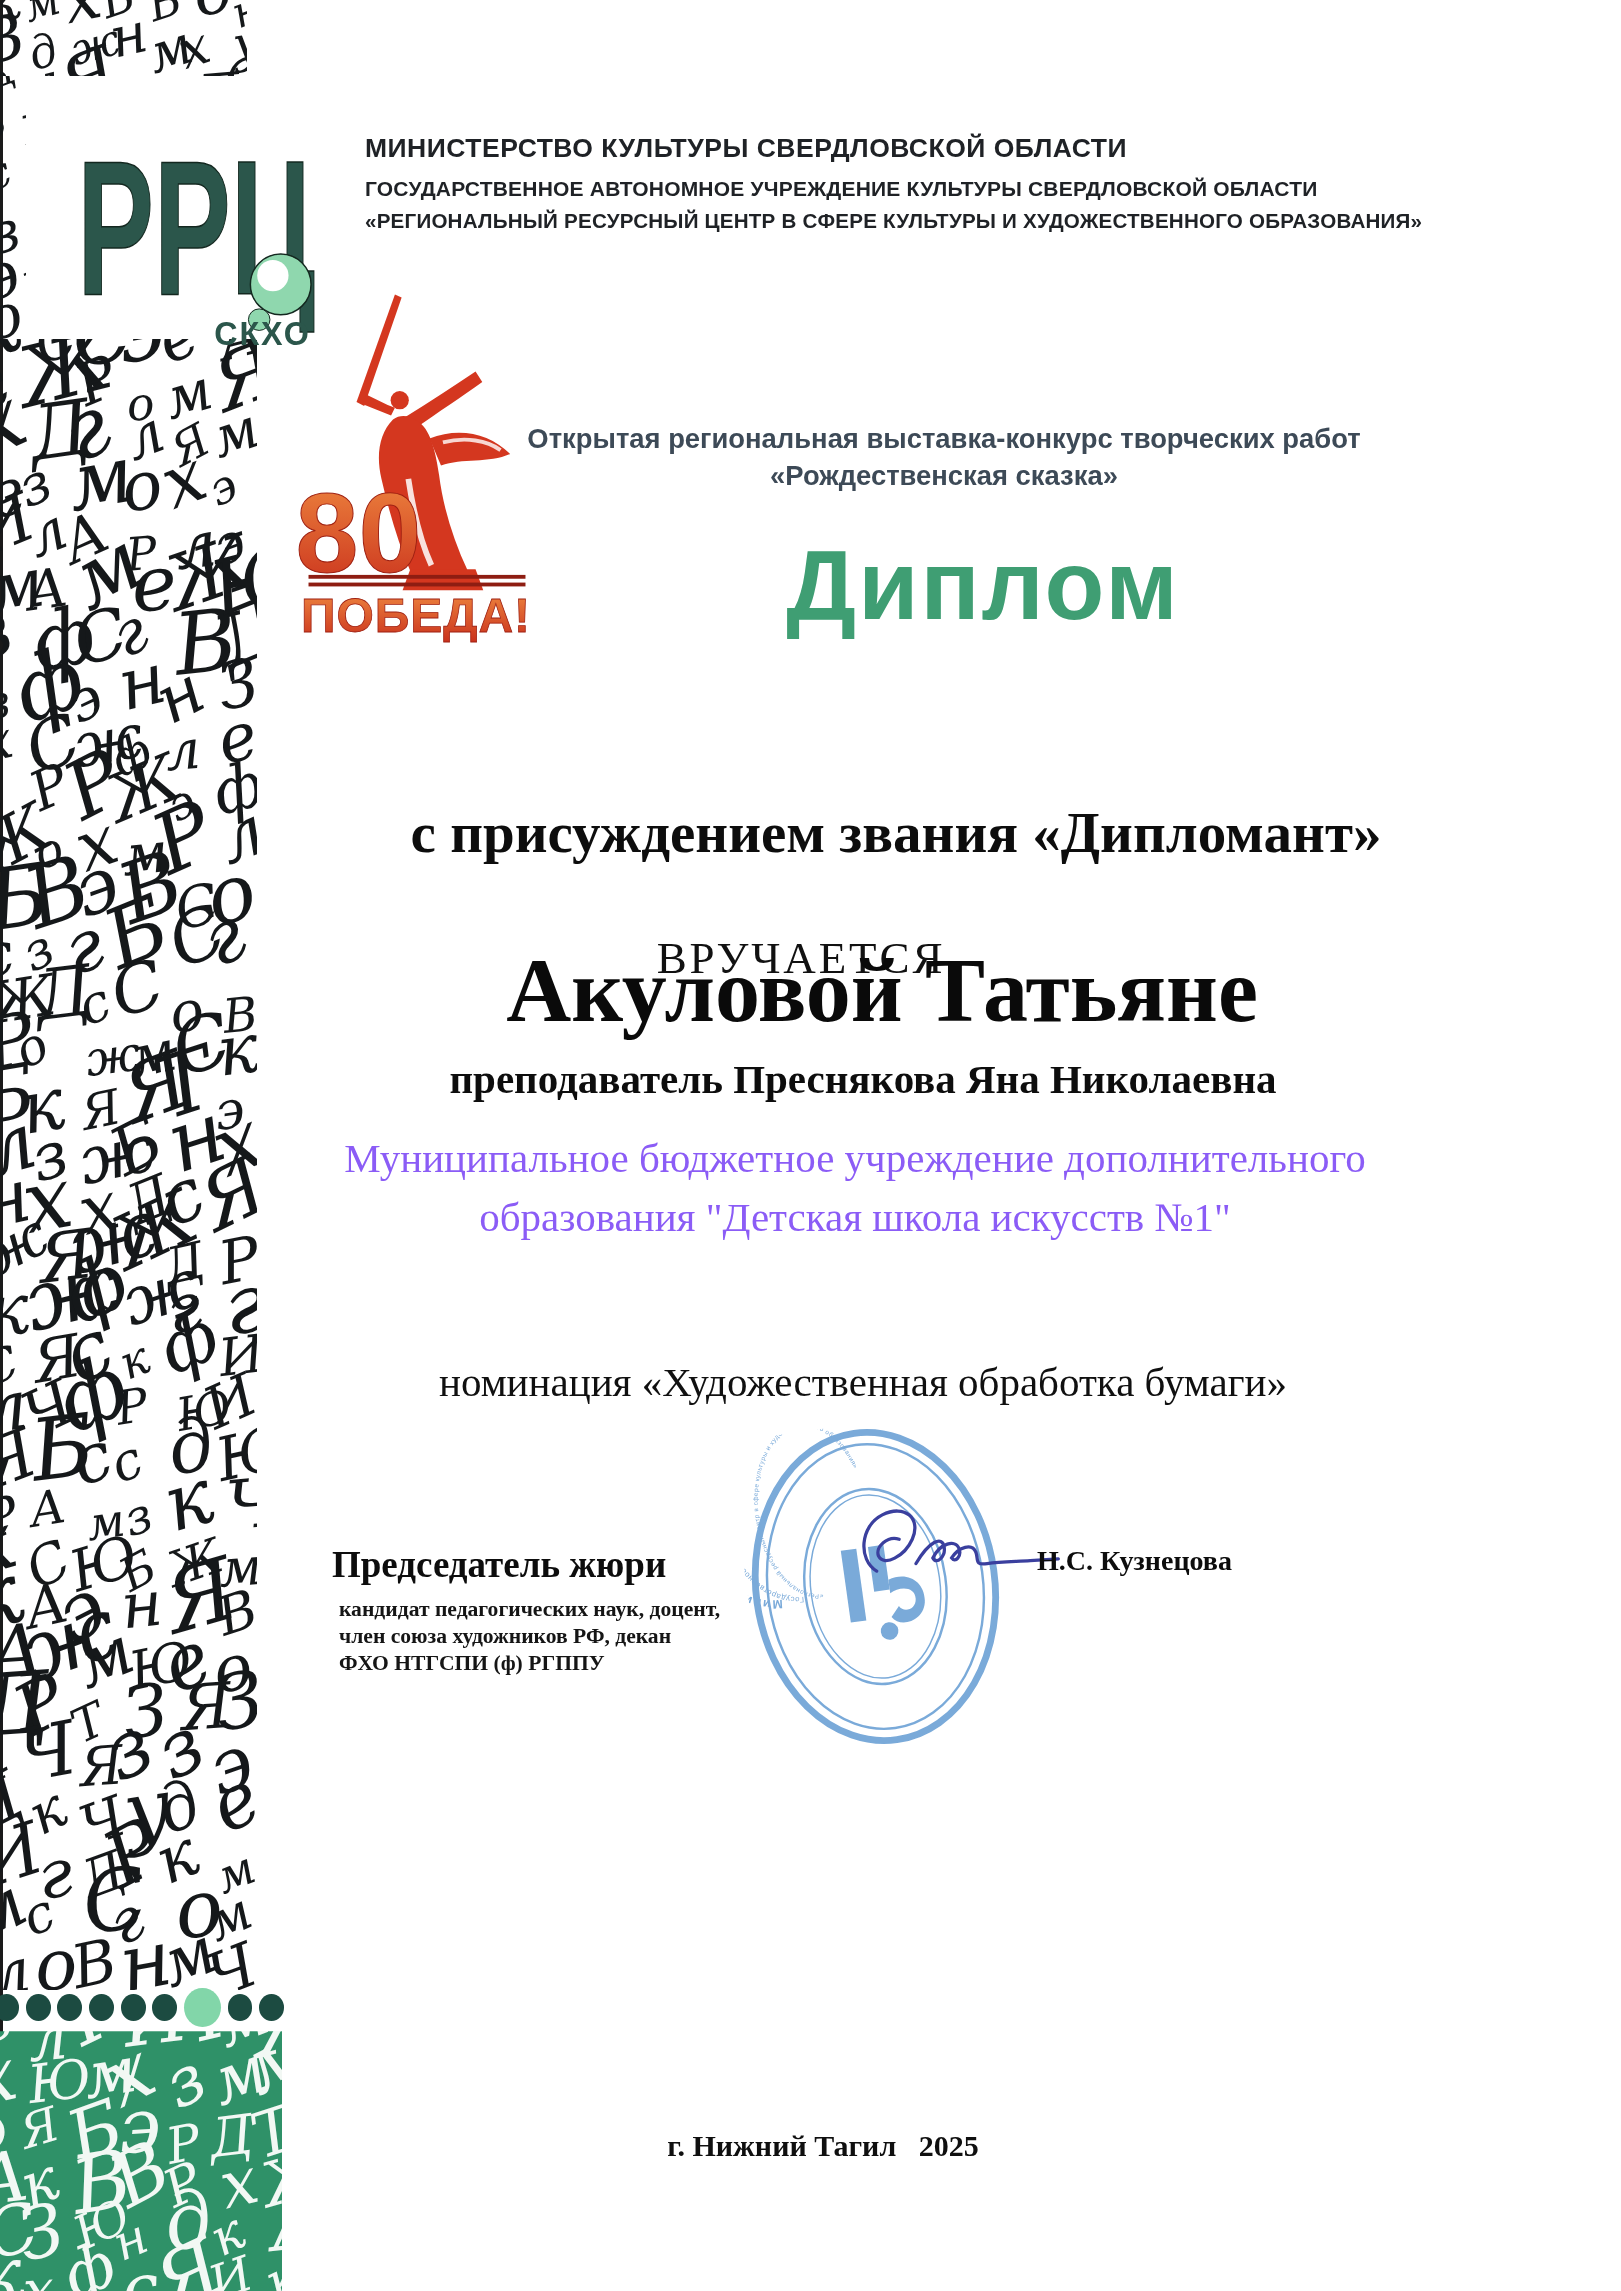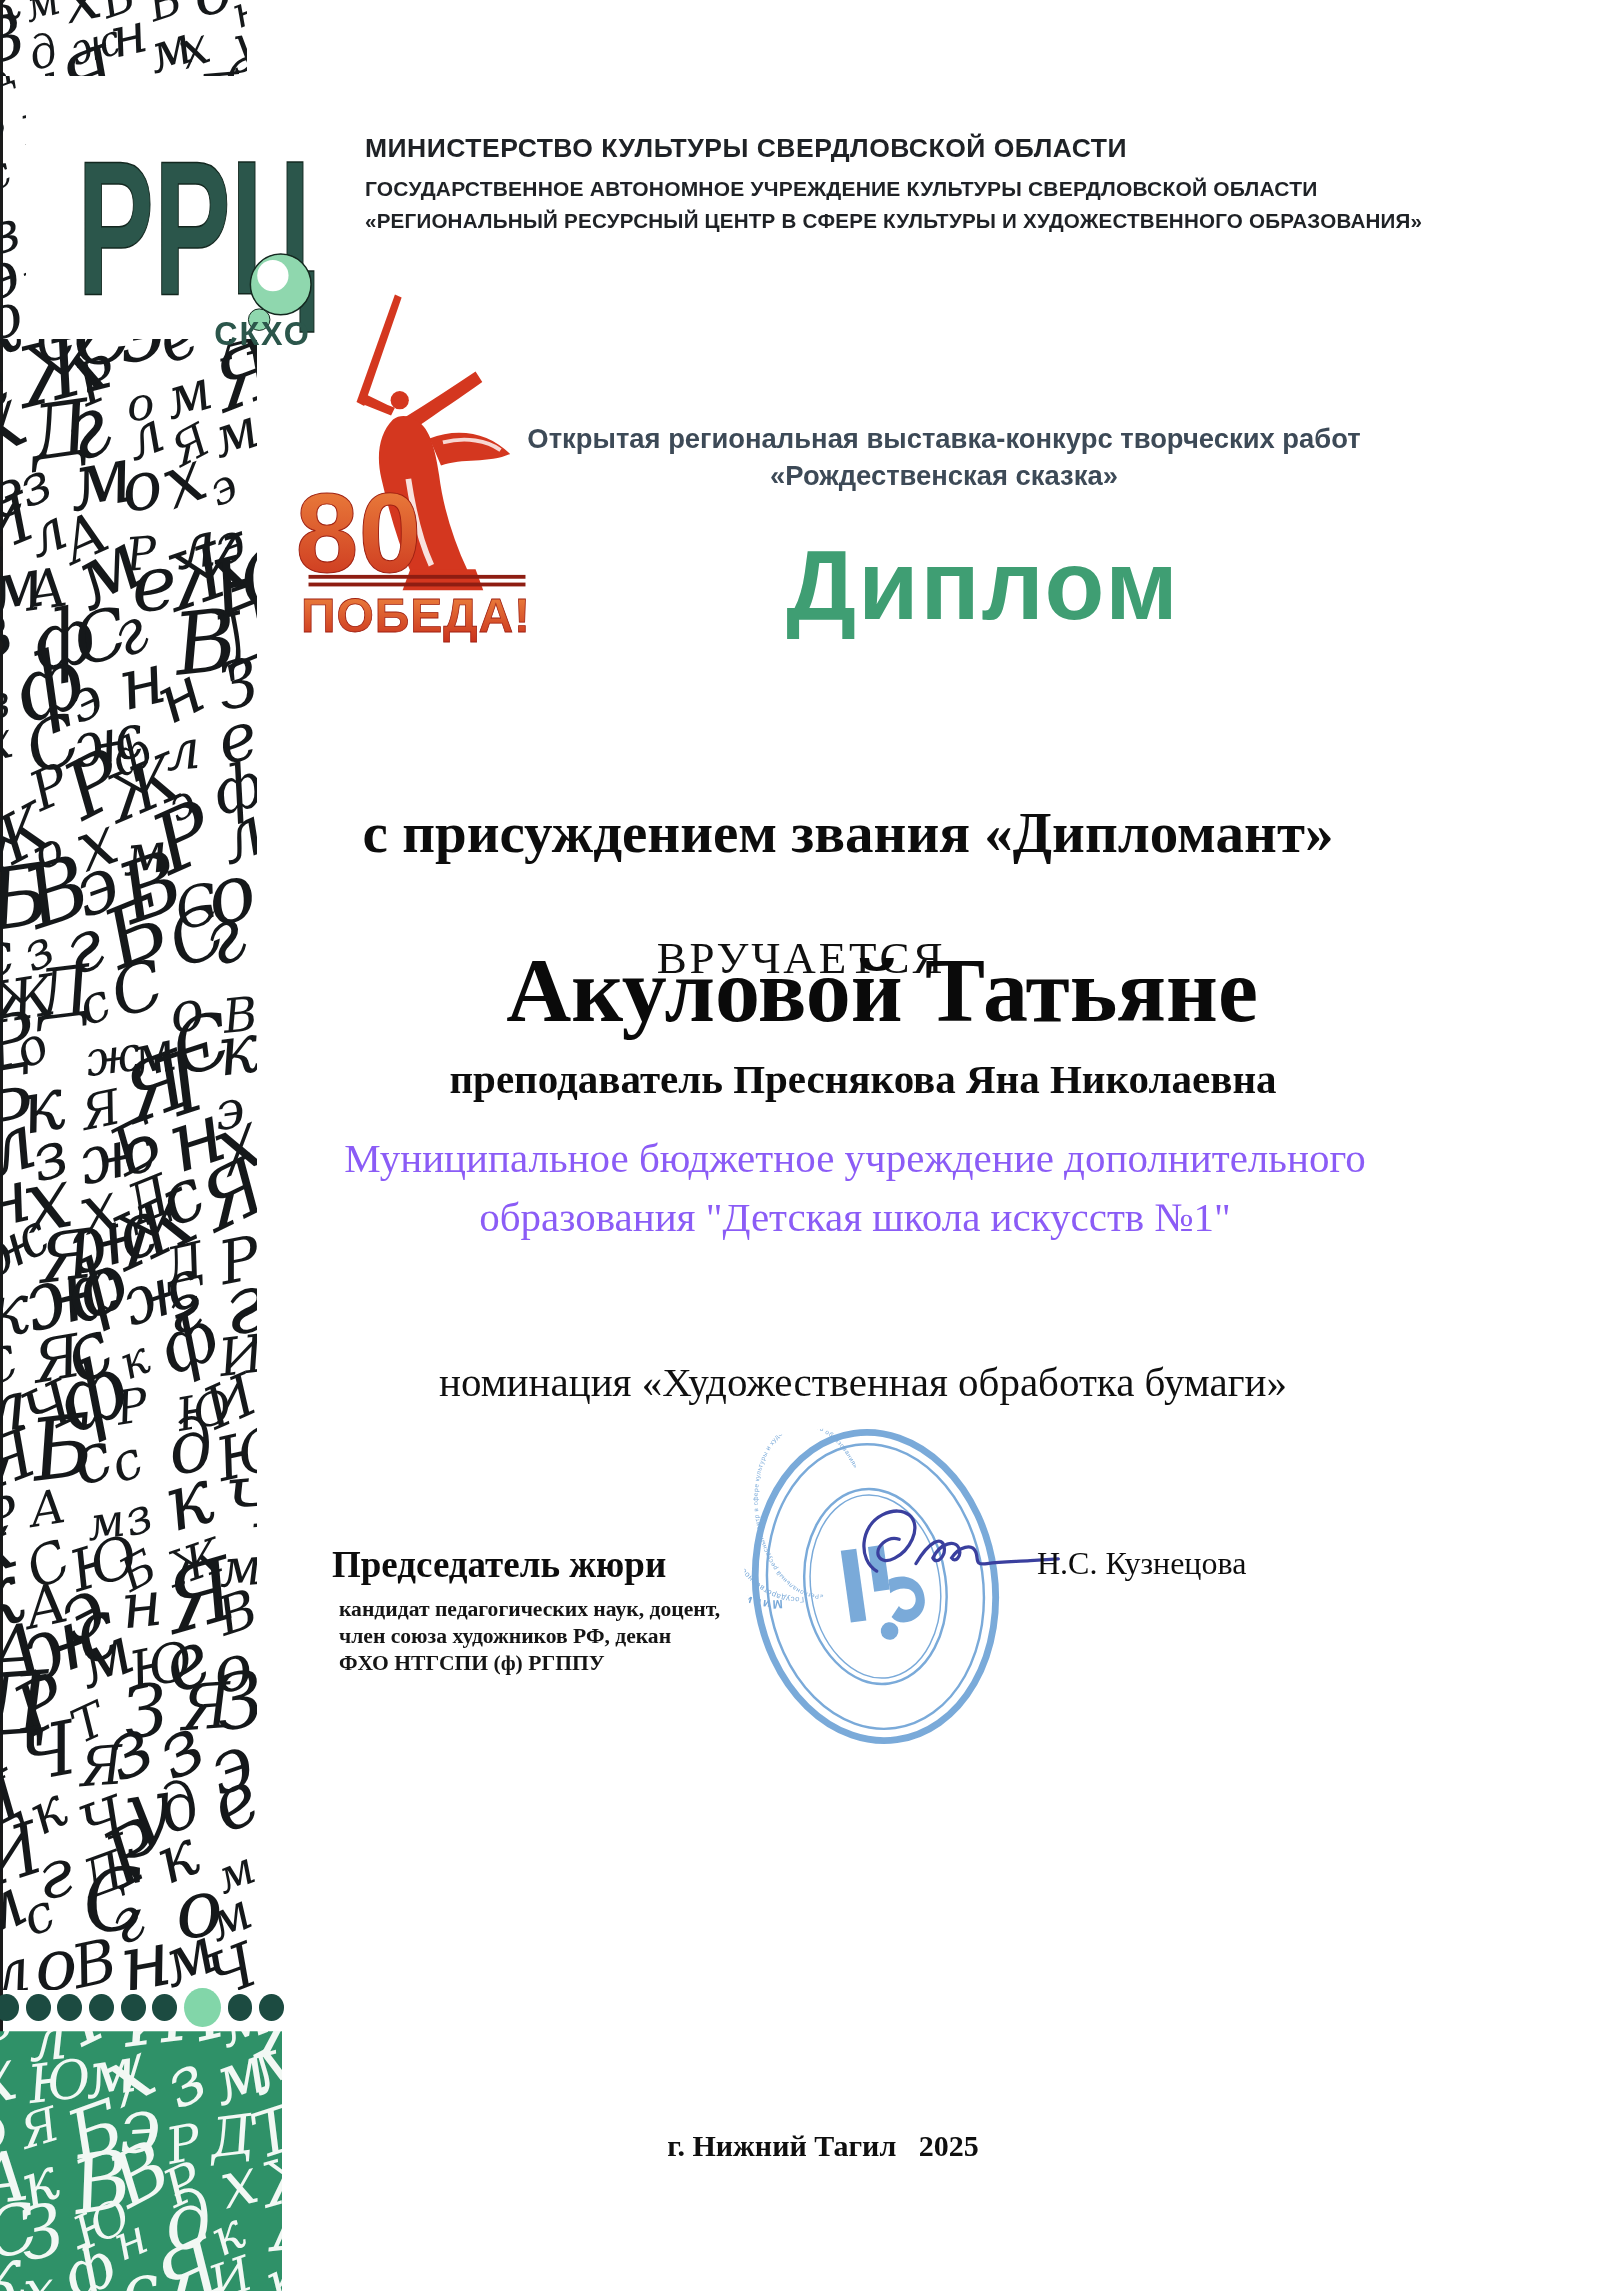--- a/index.html
+++ b/index.html
@@ -11,29 +11,29 @@
   
   .hdr{font-family:"Liberation Sans",sans-serif;font-weight:700;color:#1f2226;}
   .hdr-l1{font-size:26.5px;letter-spacing:0.5px;}
   .hdr-l2{font-size:21px;margin-top:12.7px;letter-spacing:0.2px;}
   .hdr-l3{font-size:20.6px;margin-top:8.8px;letter-spacing:0.2px;}
   
   .comp{font-family:"Liberation Sans",sans-serif;font-weight:700;color:#3d4a57;
         font-size:27.4px;text-align:center;line-height:37px;}
   .diploma-title{font-family:"Liberation Sans",sans-serif;font-weight:700;color:#3f9e73;
         font-size:98px;letter-spacing:2px;}
-  .award-title{font-weight:700;font-size:57px;color:#0d0d0d;}
+  .award-title{font-weight:700;font-size:57px;color:#0d0d0d;margin-left:48px;}
   .presented{font-size:45px;letter-spacing:2.9px;color:#111;margin-top:48px;}
   .recipient{font-weight:700;font-size:90px;color:#0a0a0a;}
   .teacher{font-weight:700;font-size:41px;color:#0d0d0d;}
   .school{font-size:41px;color:#8b5cf6;text-align:center;line-height:59px;}
   .nomination{font-size:41px;color:#101010;}
   .jury-title{font-weight:700;font-size:37px;color:#0d0d0d;}
   .jury-lines{font-weight:700;font-size:21.6px;line-height:27px;color:#151515;}
-  .signer{font-weight:400;font-size:32px;color:#0d0d0d;}
+  .signer{font-weight:700;font-size:28px;color:#0d0d0d;}
   .footer-line{font-weight:700;font-size:30px;color:#0f0f0f;white-space:pre;}
   .dots-row{display:flex;align-items:center;}
   .dots-row span{border-radius:50%;display:block;}
   svg{display:block;}
 </style>
 </head>
 <body>
 
 <div class="page">
 

